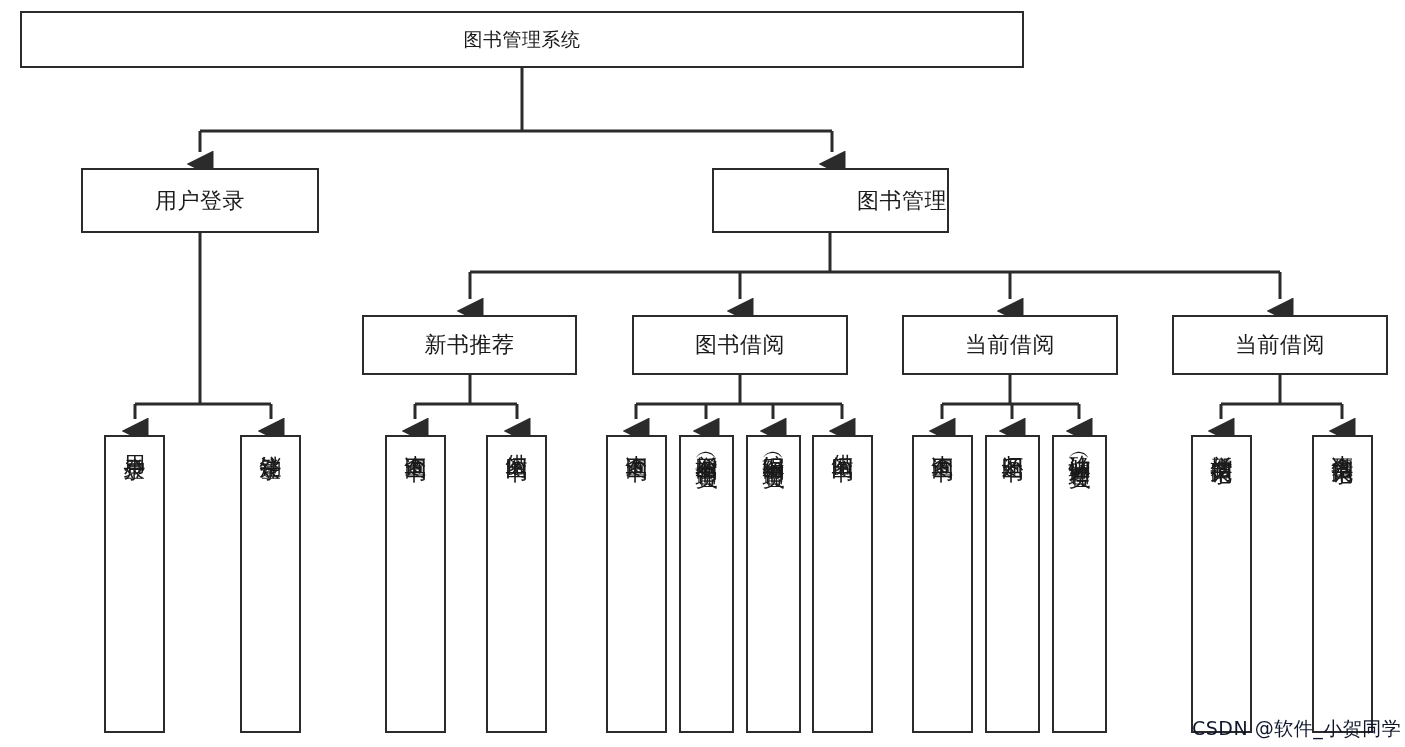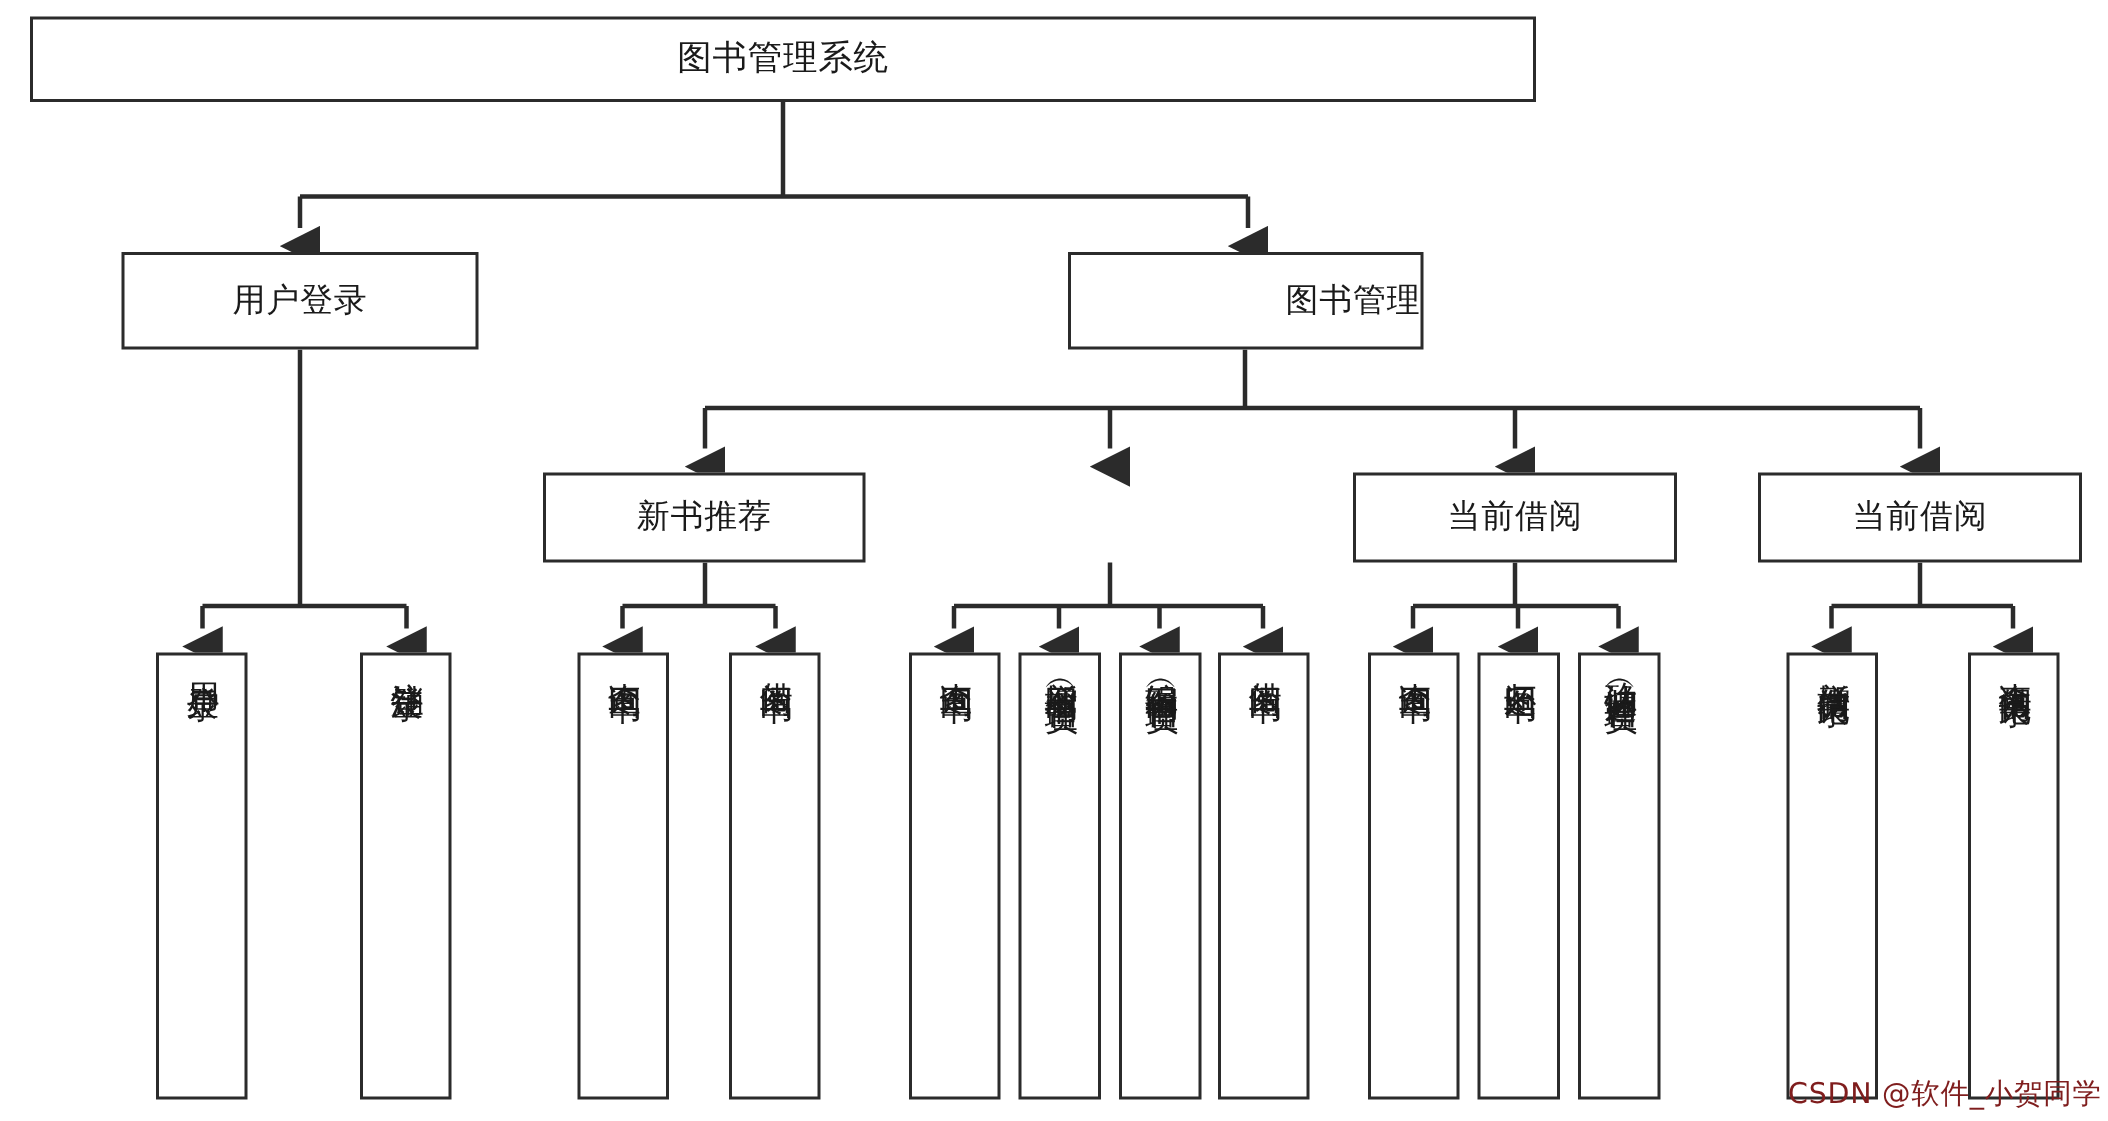--- a/index.html
+++ b/index.html
@@ -38,21 +38,21 @@
     align-items: center;
     justify-content: center;
     color: #1a1a1a;
   }
   .node .label {
     font-size: 22px;
     line-height: 1.15;
     letter-spacing: 0.5px;
     white-space: nowrap;
   }
-  .node.root .label { font-size: 23px; }
+  .node.root .label { font-size: 19px; }
   .node.vert {
     align-items: flex-start;
     padding-top: 0;
   }
   .node.vert .label {
     writing-mode: vertical-rl;
     text-orientation: upright;
     font-size: 22px;
     line-height: 1.28;
     letter-spacing: 2px;
@@ -130,20 +130,23 @@
   <div class="node lvl2" style="left: 81px; top: 168px; width: 238px; height: 65px;">
     <span class="label">用户登录</span>
   </div>
   <div class="node lvl2" style="left: 712px; top: 168px; width: 237px; height: 65px; justify-content: flex-end;">
     <span class="label">图书管理</span>
   </div>
 
   <div class="node lvl3" style="left: 362px; top: 315px; width: 215px; height: 60px;">
     <span class="label">新书推荐</span>
   </div>
+  <div class="node lvl3" style="left: 632px; top: 315px; width: 216px; height: 60px;">
+    <span class="label">图书借阅</span>
+  </div>
   <div class="node lvl3" style="left: 902px; top: 315px; width: 216px; height: 60px;">
     <span class="label">当前借阅</span>
   </div>
   <div class="node lvl3" style="left: 1172px; top: 315px; width: 216px; height: 60px;">
     <span class="label">当前借阅</span>
   </div>
 
   <div class="node vert" style="left: 104px; top: 435px; width: 61px; height: 298px;">
     <span class="label">用户登录</span>
   </div>
@@ -177,15 +180,15 @@
   <div class="node vert" style="left: 1052px; top: 435px; width: 55px; height: 298px;">
     <span class="label">确认归还（管理员）</span>
   </div>
   <div class="node vert" style="left: 1191px; top: 435px; width: 61px; height: 298px;">
     <span class="label">新增借阅记录</span>
   </div>
   <div class="node vert" style="left: 1312px; top: 435px; width: 61px; height: 298px;">
     <span class="label">查询借阅记录</span>
   </div>
 
-  <div class="watermark" style="left: 1192px; top: 716px; color: #7f1d1d;">CSDN @软件_小贺同学</div>
+  <div class="watermark" style="left: 1192px; top: 716px; color: #0f172a;">CSDN @软件_小贺同学</div>
 
 </div>
 
 </body></html>

